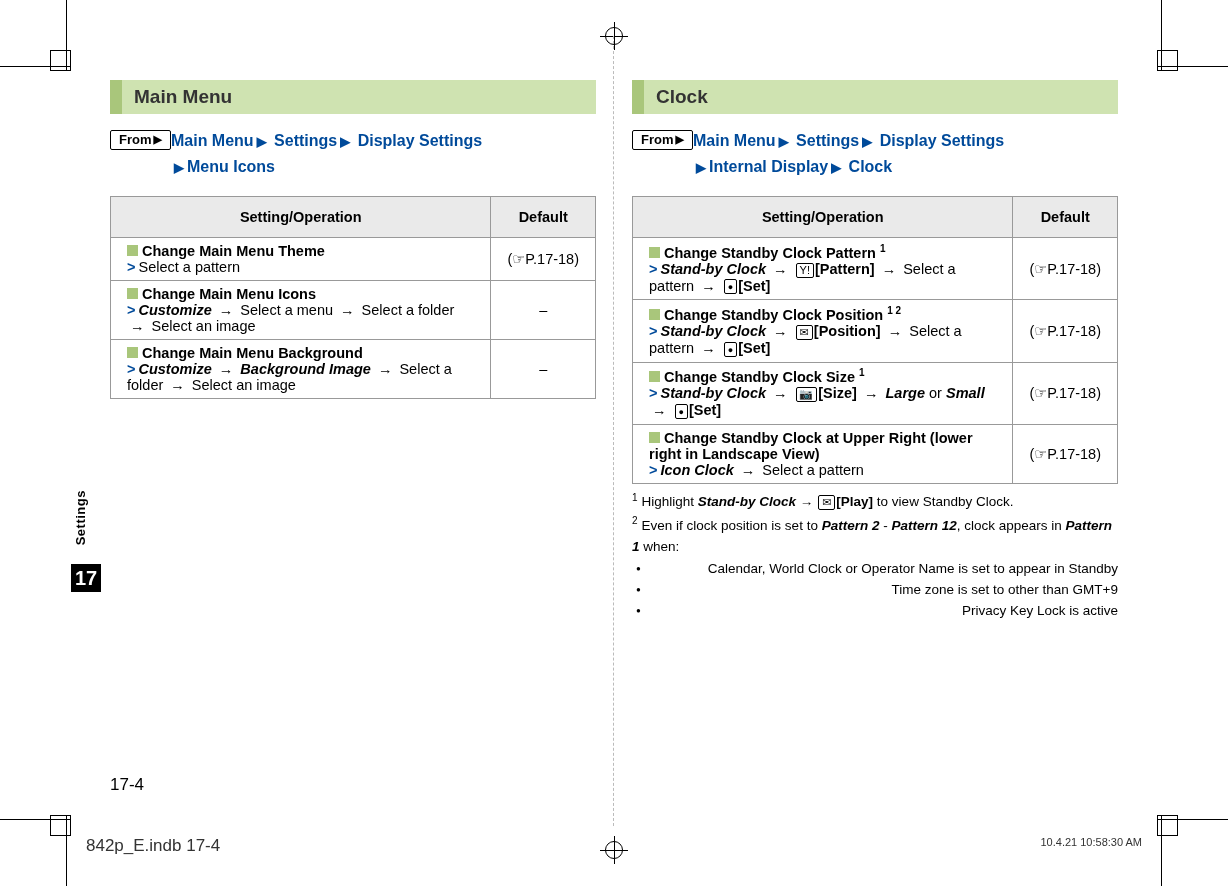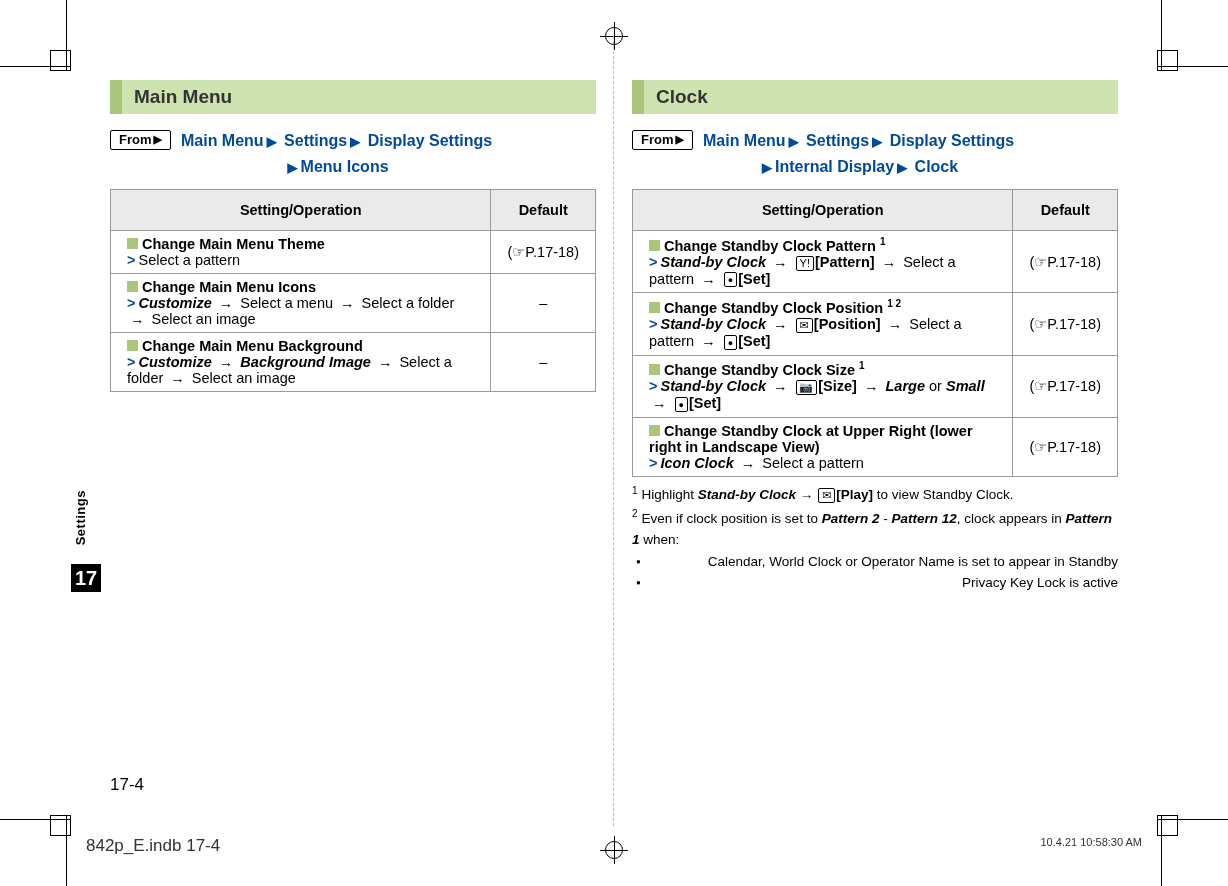--- a/index.html
+++ b/index.html
@@ -32,21 +32,21 @@
   .section-bar {
     background:#cfe3b1;
     border-left:12px solid #a9c67b;
     padding:6px 12px;
     font-weight:bold;
     font-size:19px;
     color:#333;
     margin-bottom:14px;
   }
 
-  .from-row { display:flex; align-items:flex-start; gap:10px; margin-bottom:10px; line-height:1.6;text-align:center; }
+  .from-row { display:flex; align-items:flex-start; margin-bottom:17px; line-height:1.6; }
   .from-box {
     border:1.5px solid #000;
     border-radius:2px;
     font-weight:bold;
     font-size:13px;
     padding:1px 8px;
     display:inline-flex; align-items:center;
     height:20px; margin-top:2px;
   }
   .from-arrow { margin-left:2px; font-size:11px;}
@@ -231,20 +231,21 @@
           <td class="default">(☞P.17-18)</td>
         </tr>
       </tbody>
         </table>
 
       <div class="footnotes">
         <div><span class="fn-num">1</span><span>Highlight <span class="bi">Stand-by Clock</span> → <span class="key">✉</span><b>[Play]</b> to view Standby Clock.</span></div>
         <div><span class="fn-num">2</span><span>Even if clock position is set to <span class="bi">Pattern 2</span> - <span class="bi">Pattern 12</span>, clock appears in <span class="bi">Pattern 1</span> when:</span></div>
         <ul>
           <li>Calendar, World Clock or Operator Name is set to appear in Standby</li>
+          <li>Time zone is set to other than GMT+9</li>
           <li>Privacy Key Lock is active</li>
         </ul>
       </div>
     </div>
   </div>
 </div>
 
 <div class="page-num">17-4</div>
 <div class="foot-left">842p_E.indb   17-4</div>
 <div class="foot-right">10.4.21   10:58:30 AM</div>

